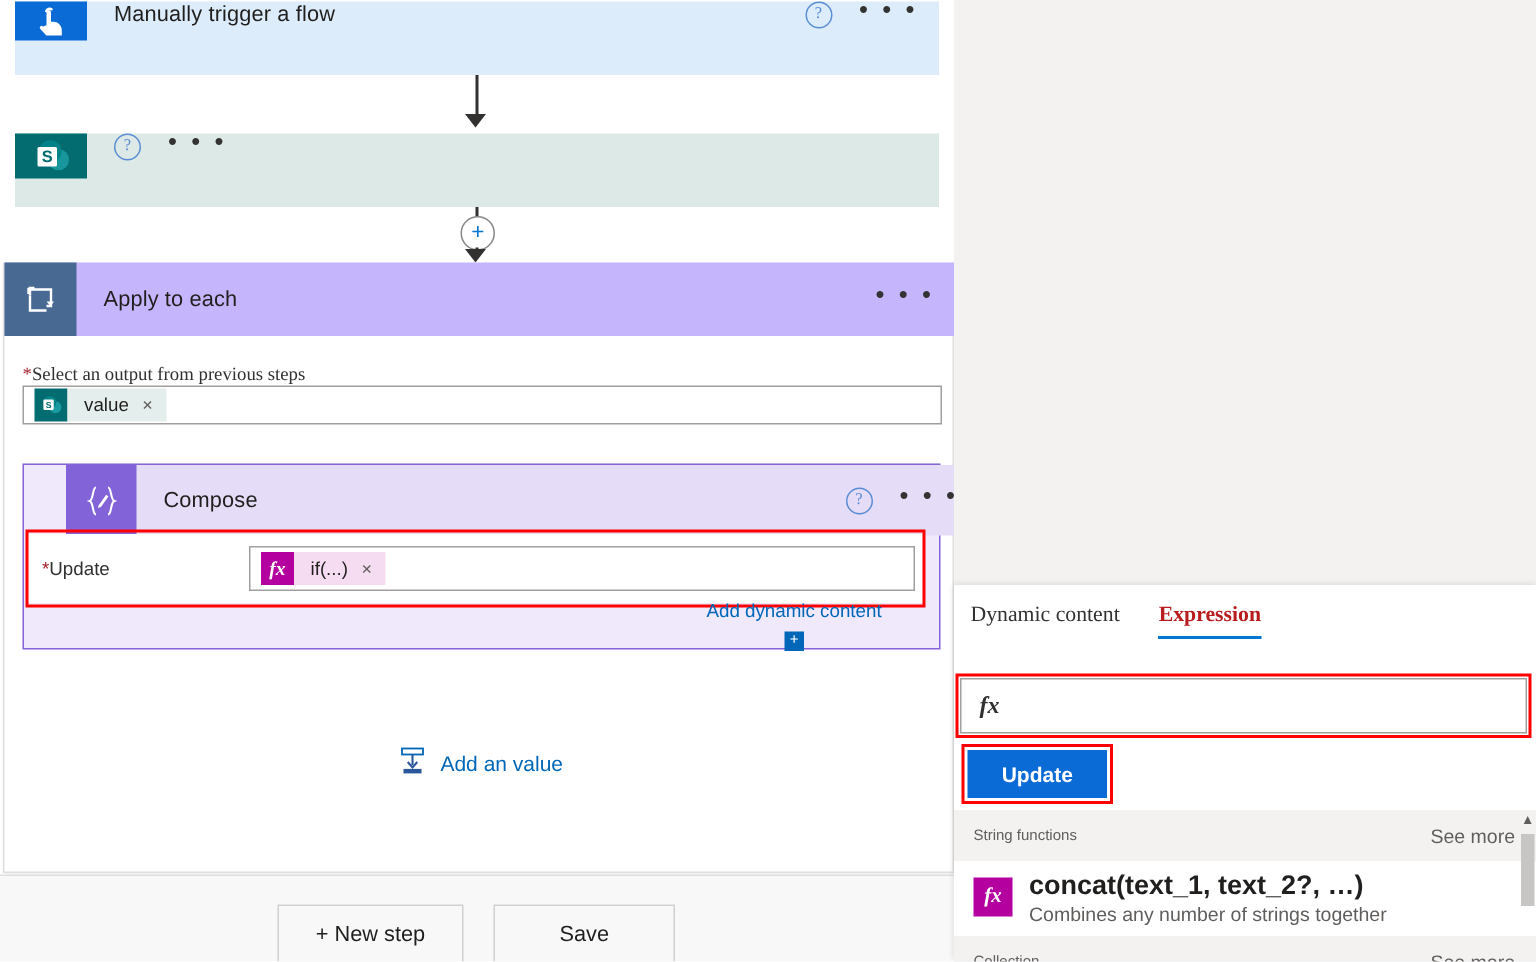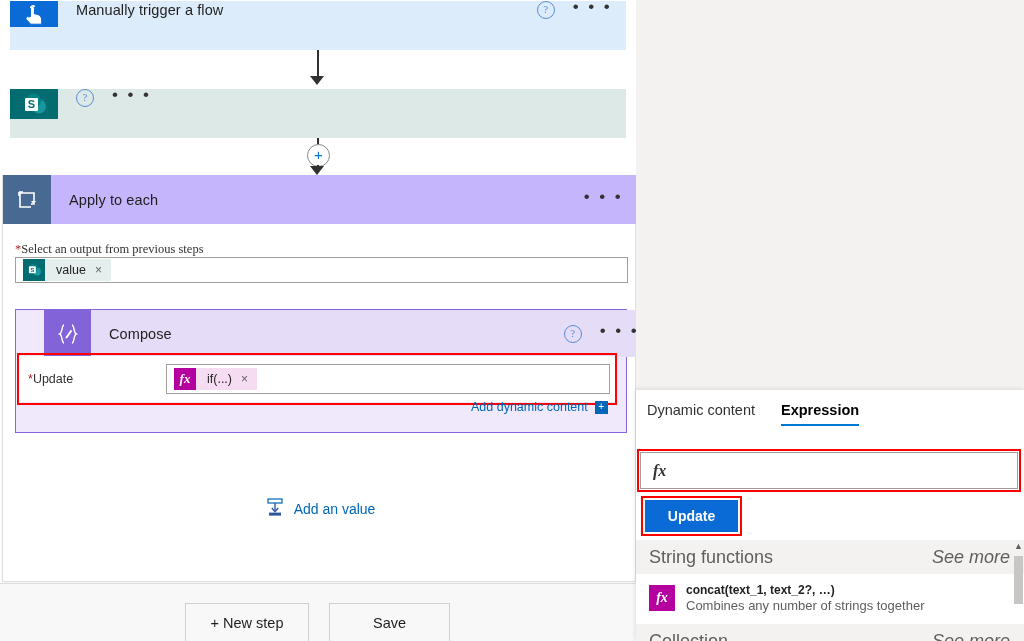--- a/index.html
+++ b/index.html
@@ -235,20 +235,21 @@
   .token-body.pink { background: #f6dcf0; }
 
   .add-dyn {
     position: absolute;
     left: 470px; top: 400px;
     font-size: 12.5px;
     color: #0067b8;
     display: flex;
     align-items: center;
     gap: 7px;
+    flex-direction: column;
   }
   .add-dyn-badge {
     width: 13px; height: 13px;
     background: #0067b8;
     color: #ffffff;
     font-size: 10px;
     line-height: 12px;
     text-align: center;
   }
 
@@ -309,30 +310,31 @@
   .panel-tabs {
     position: absolute;
     left: 0; top: 0;
     width: 388px; height: 40px;
     display: flex;
     align-items: center;
     padding-left: 11px;
     gap: 26px;
     background: #ffffff;
     box-sizing: border-box;
+    font-family: Liberation Serif, serif;
   }
   .panel-tab {
     font-size: 14.5px;
     color: #323130;
     height: 40px;
     display: flex;
     align-items: center;
     position: relative;
   }
-  .panel-tab.active { font-weight: bold; color: #000000; }
+  .panel-tab.active { font-weight: bold; color: #b91c1c; }
   .panel-tab.active::after {
     content: "";
     position: absolute;
     left: 0; right: 0; bottom: 4px;
     height: 2.5px;
     background: #0078d4;
   }
 
   .expr-editor {
     position: absolute;
@@ -379,22 +381,22 @@
     position: absolute;
     left: 636px;
     width: 388px;
     height: 34px;
     background: #f3f2f1;
     display: flex;
     align-items: center;
     box-sizing: border-box;
     padding: 0 14px 0 13px;
   }
-  .fn-section-title { flex: 1; font-size: 18px; color: #605e5c; }
-  .fn-see-more { font-size: 18px; color: #605e5c; font-style: italic; }
+  .fn-section-title { flex: 1; font-size: 10px; color: #605e5c; }
+  .fn-see-more { font-size: 13px; color: #605e5c; }
 
   .fn-item {
     position: absolute;
     left: 636px;
     width: 388px;
     height: 48px;
     background: #ffffff;
     display: flex;
     align-items: center;
     padding-left: 13px;
@@ -406,21 +408,21 @@
     background: #b4009e;
     color: #ffffff;
     display: flex;
     align-items: center;
     justify-content: center;
     font-family: "Liberation Serif", serif;
     font-style: italic;
     font-weight: bold;
     font-size: 14px;
   }
-  .fn-name { font-size: 12px; font-weight: bold; color: #201f1e; }
+  .fn-name { font-size: 18px; font-weight: bold; color: #201f1e; }
   .fn-desc { font-size: 13px; color: #605e5c; margin-top: 1px; }
 
   .panel-scrollbar {
     position: absolute;
     left: 1014px; top: 538px;
     width: 9px; height: 48px;
     background: #c8c6c4;
   }
   .panel-scroll-up {
     position: absolute;

